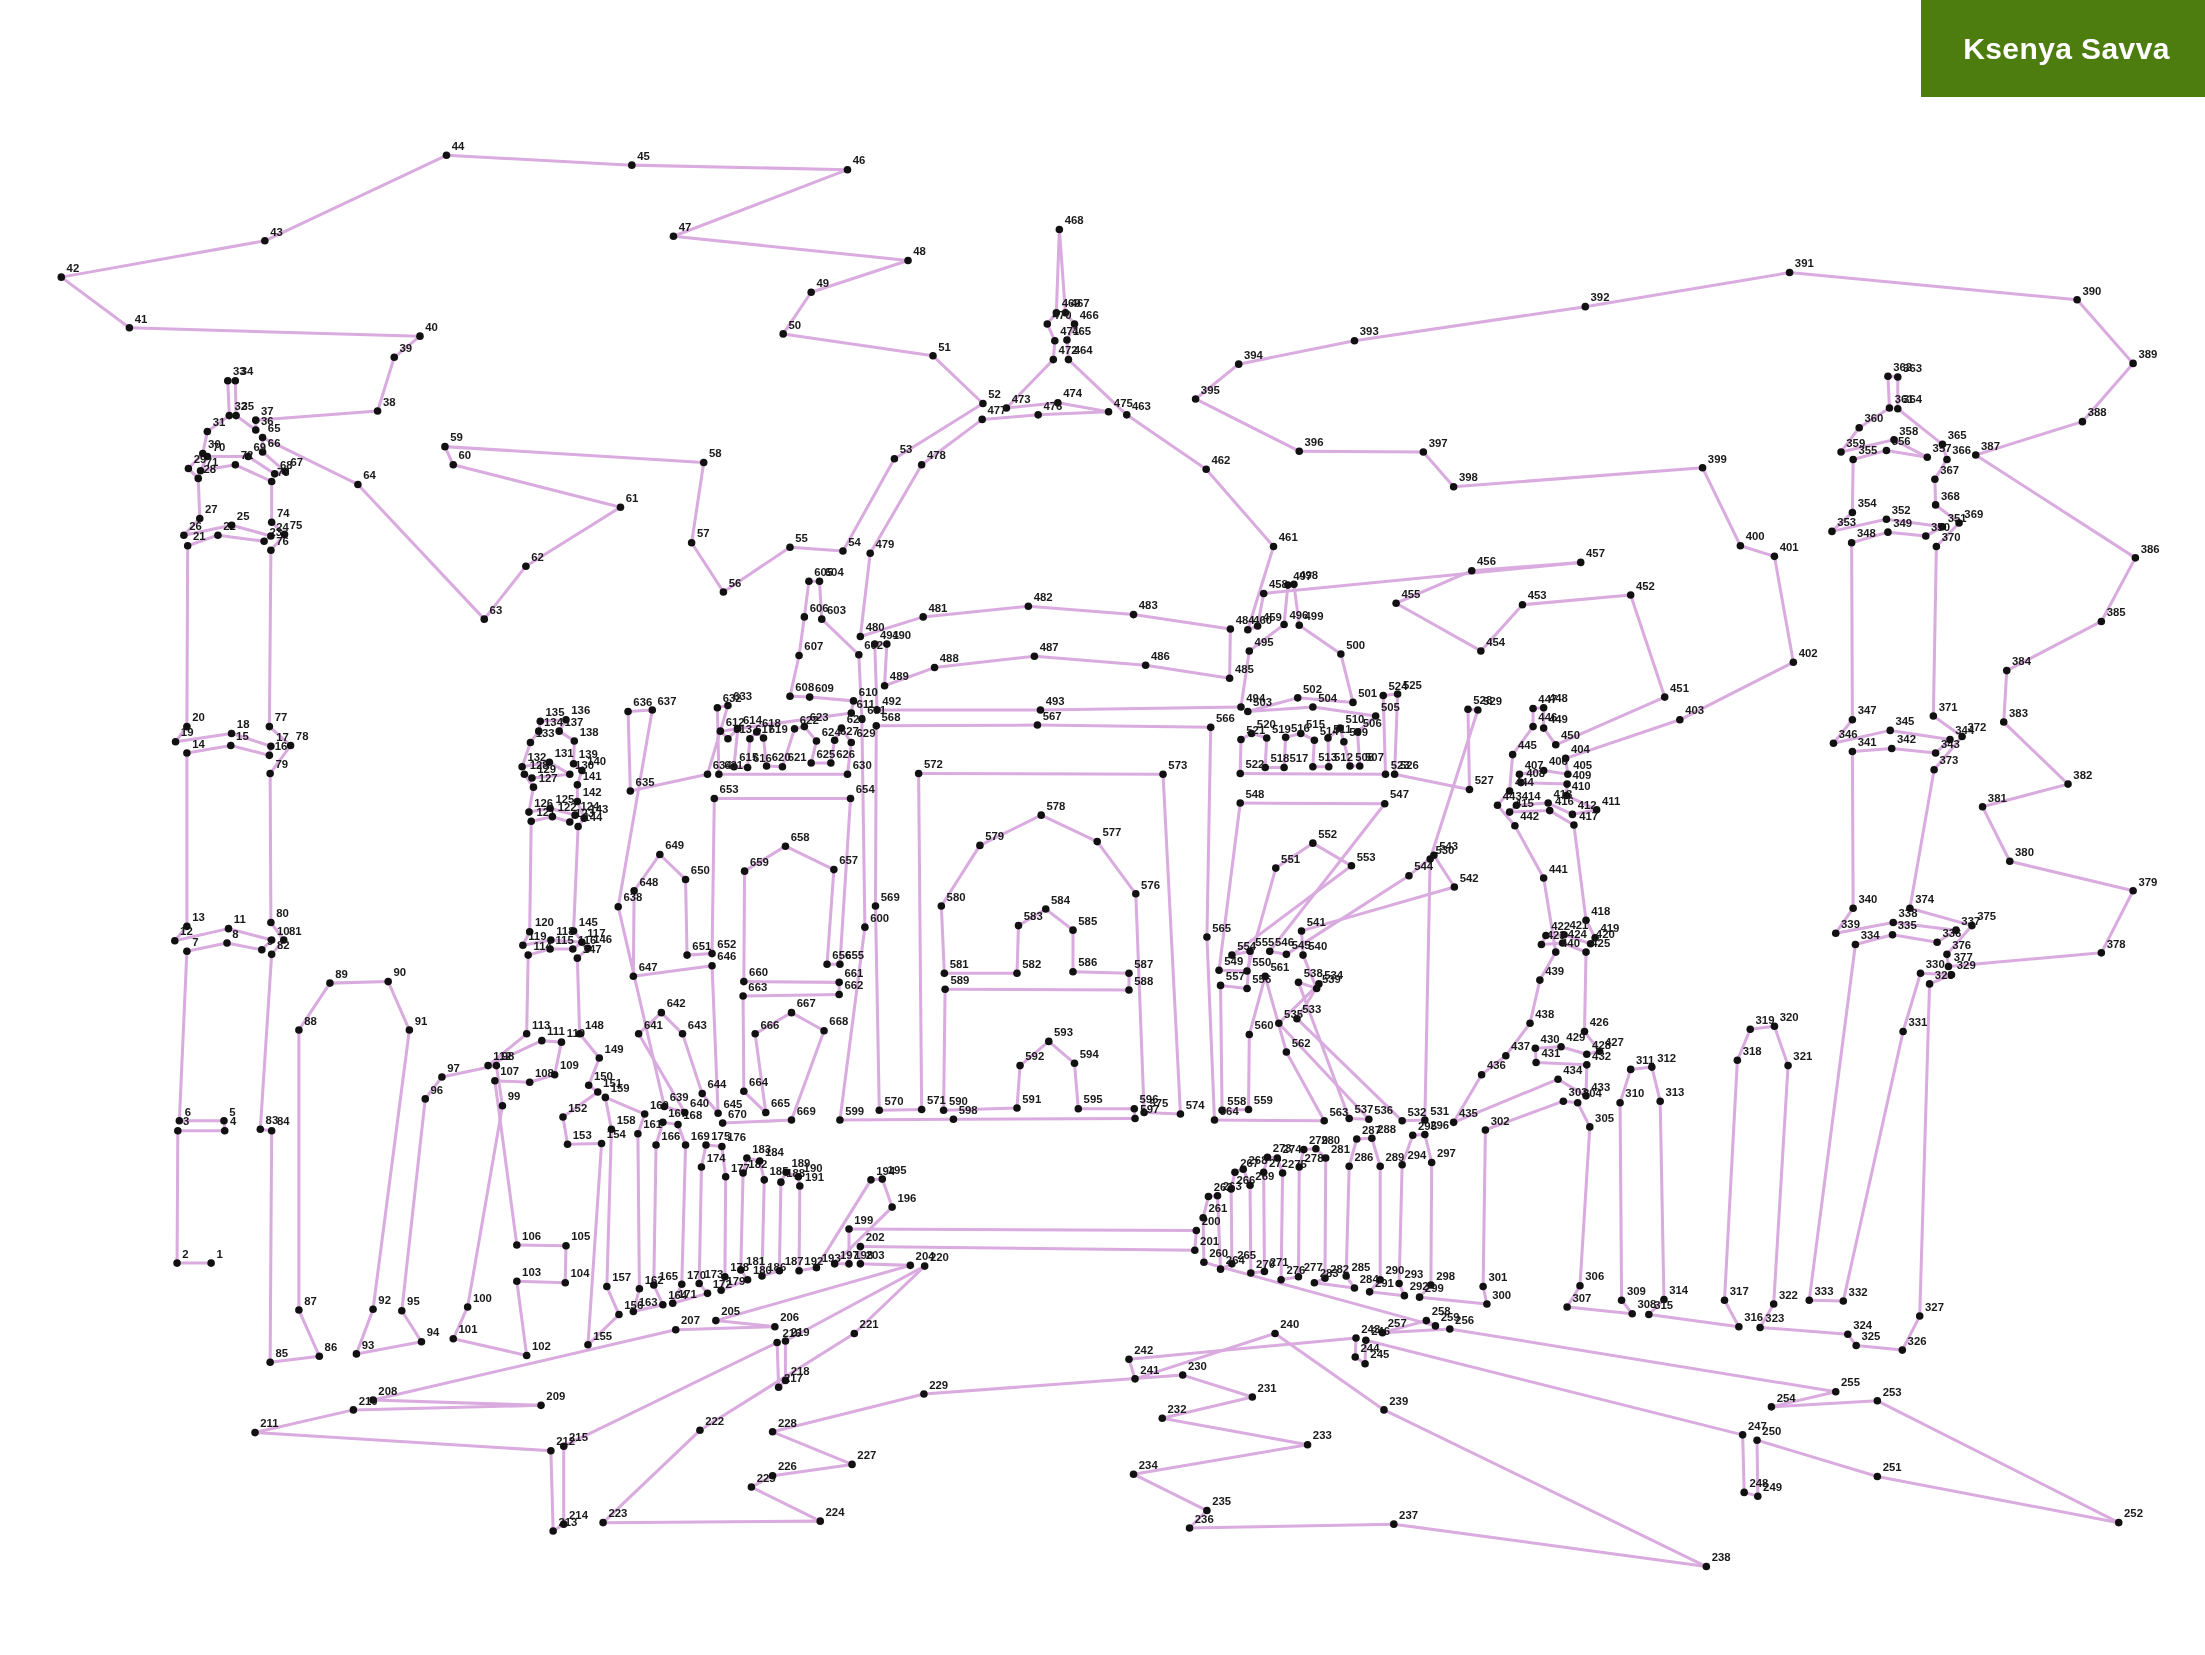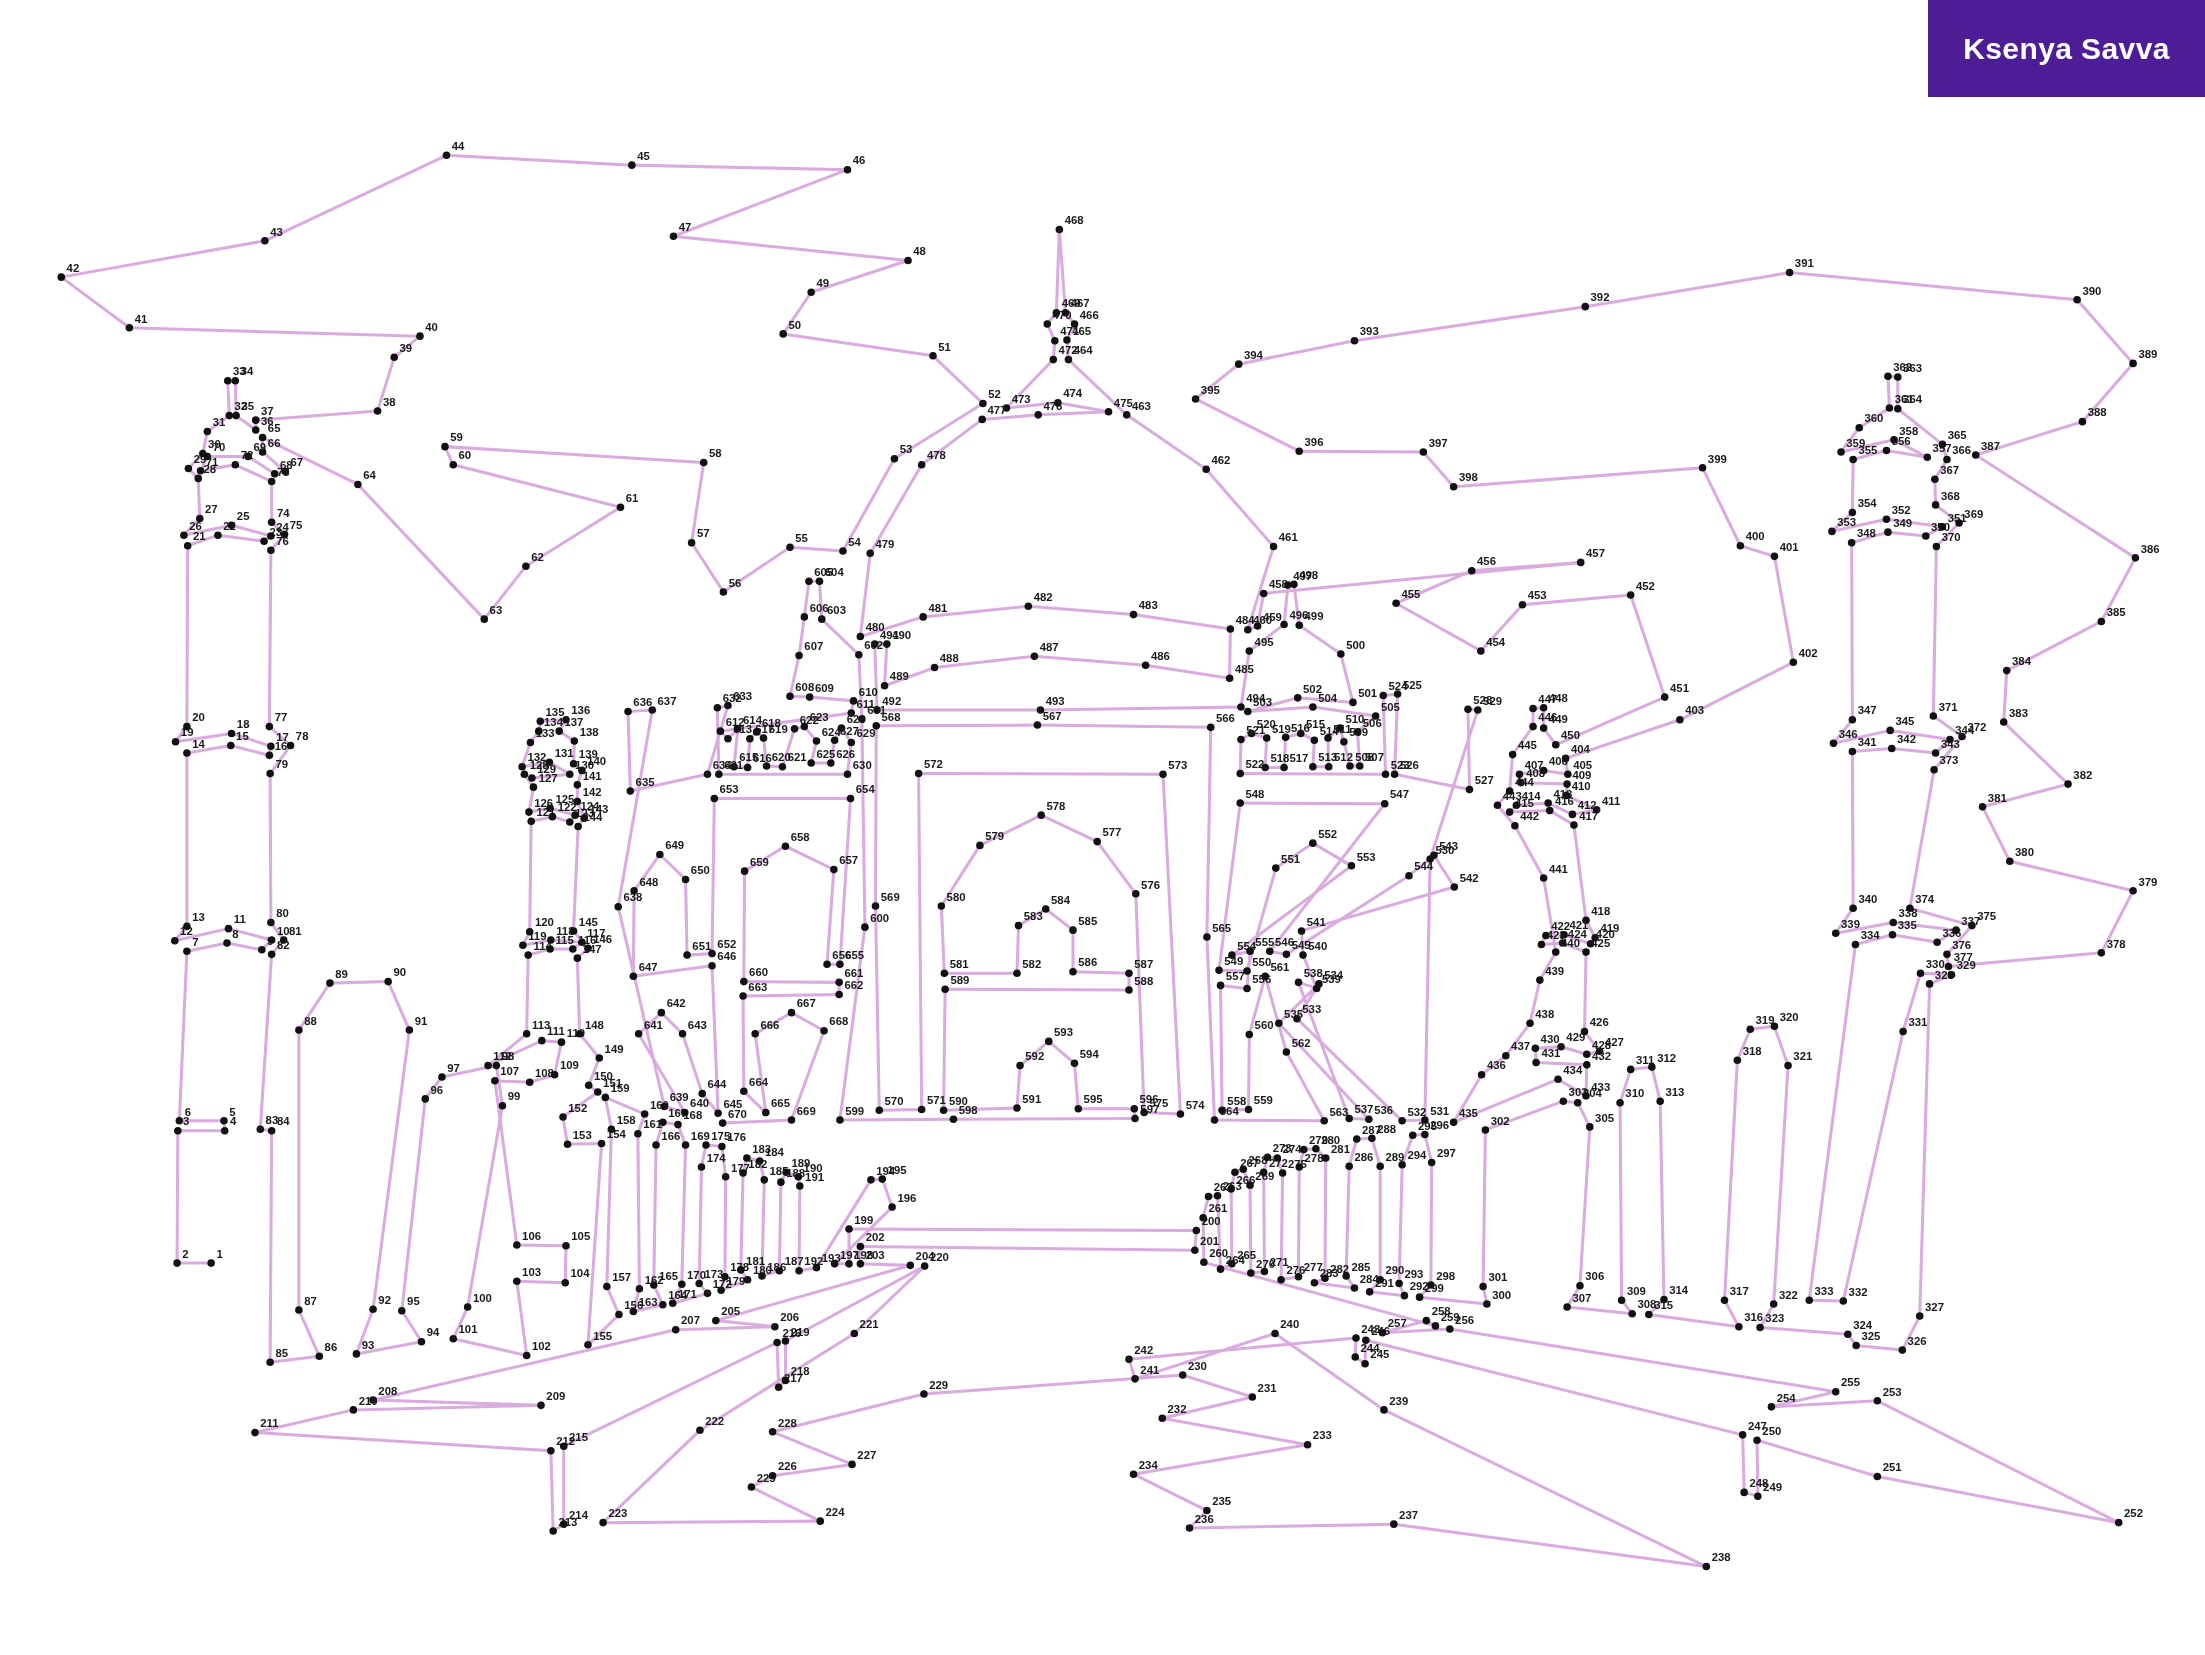--- a/index.html
+++ b/index.html
@@ -2026,17 +2026,17 @@
           <text x="1053" y="1331" fill="#1a1a1a" class="dot-label">667</text>
           <circle cx="1089" cy="1362" r="5" fill="#111111"></circle>
           <text x="1096" y="1355" fill="#1a1a1a" class="dot-label">668</text>
           <circle cx="1046" cy="1480" r="5" fill="#111111"></circle>
           <text x="1053" y="1473" fill="#1a1a1a" class="dot-label">669</text>
           <circle cx="955" cy="1484" r="5" fill="#111111"></circle>
           <text x="962" y="1477" fill="#1a1a1a" class="dot-label">670</text>
         </g>
       </svg>
   </div>
-  <div class="badge" style="background: #4c1d95;">
+  <div class="badge" style="background: #4d7c0f; padding-left: 7px;">
     <span style="color: rgb(255, 255, 255);">Ksenya Savva</span>
   </div>
 </div>
 
 
 </body></html>

